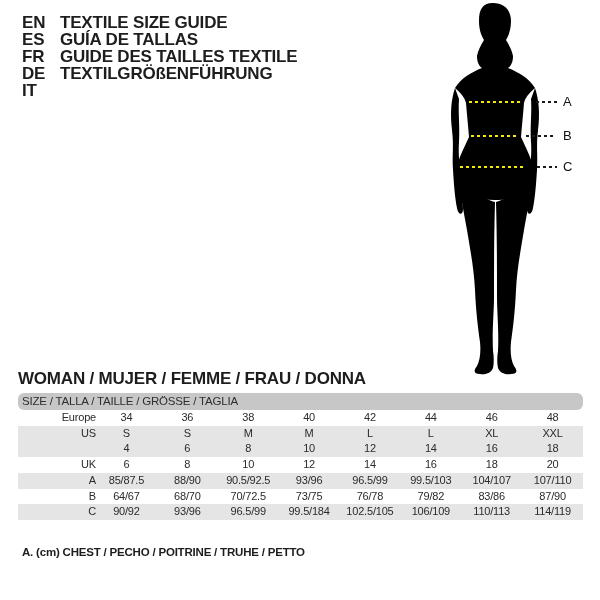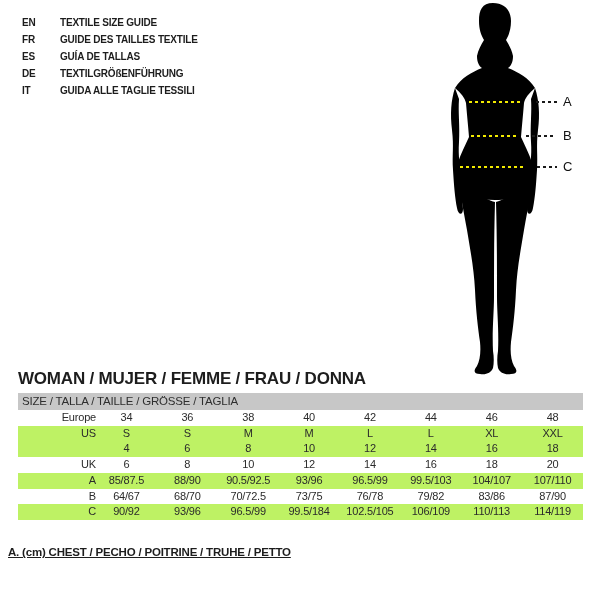--- a/index.html
+++ b/index.html
@@ -7,21 +7,21 @@
     position: relative;
     width: 600px; height: 600px;
     background: #ffffff;
     font-family: "Liberation Sans", sans-serif;
     color: #1d1d1d;
     overflow: hidden;
   }
 
   
   .lang-block { position: absolute; left: 22px; top: 14px; }
-  .lang-row { display: flex; line-height: 17px; font-size: 10px; font-weight: 700; letter-spacing: -0.2px; }
+  .lang-row { display: flex; line-height: 17px; font-size: 17px; font-weight: 700; letter-spacing: -0.2px; }
   .lang-code { width: 38px; flex: 0 0 38px; }
 
   
   .figure { position: absolute; left: 447px; top: 2px; width: 96px; height: 374px; }
   .figure svg { display: block; width: 96px; height: 374px; }
 
   
   .dash { position: absolute; height: 2px; }
   .dash.yellow { background: repeating-linear-gradient(90deg, #f2ea00 0 3px, transparent 3px 6px); }
   .dash.black  { background: repeating-linear-gradient(90deg, #1a1a1a 0 3px, transparent 3px 6px); }
@@ -42,55 +42,54 @@
   
   table.size-table {
     position: absolute; left: 18px; top: 393px; width: 565px;
     border-collapse: collapse; table-layout: fixed;
     font-size: 11px; color: #2b2b2b; letter-spacing: -0.2px;
   }
   .size-table col.c-lbl { width: 78px; }
   .size-table th.hdr {
     background: #c7c7c7; color: #2e2e2e;
     text-align: left; font-weight: 400; font-size: 11.5px;
-    height: 17px; padding: 0 0 0 4px; line-height: 17px;
+    height: 17px; padding: 0 0 0 4px; line-height: 17px; border-radius: 6px;
   }
   .size-table td { height: 15.7px; line-height: 15.7px; text-align: center; padding: 0; font-weight: 400; }
   .size-table td.lbl { text-align: right; padding-left: 4px; }
-  .size-table tr.shaded { background: #bef264; }
-
-  
-  .legend { position: absolute; left: 8px; top: 544px; text-decoration: underline; }
+  .size-table tr.shaded { background: #e5e5e5; }
+
+  
+  .legend { position: absolute; left: 22px; top: 544px; }
   .legend-line { font-size: 11.5px; font-weight: 700; line-height: 17px; letter-spacing: -0.2px; }
 </style>
 </head>
 <body>
 
 <div class="page">
 
   <div class="lang-block">
     <div class="lang-row">
       <span class="lang-code">EN</span>
       <span class="lang-label">TEXTILE SIZE GUIDE</span>
     </div>
     <div class="lang-row">
+      <span class="lang-code">ES</span>
+      <span class="lang-label">GUÍA DE TALLAS</span>
+    </div>
+    <div class="lang-row">
       <span class="lang-code">FR</span>
       <span class="lang-label">GUIDE DES TAILLES TEXTILE</span>
     </div>
     <div class="lang-row">
-      <span class="lang-code">ES</span>
-      <span class="lang-label">GUÍA DE TALLAS</span>
-    </div>
-    <div class="lang-row">
       <span class="lang-code">DE</span>
       <span class="lang-label">TEXTILGRÖßENFÜHRUNG</span>
     </div>
     <div class="lang-row">
       <span class="lang-code">IT</span>
-      <span class="lang-label">GUIDA ALLE TAGLIE TESSILI</span>
     </div>
   </div>
 
   <div class="figure">
     <svg viewBox="0 0 96 374" xmlns="http://www.w3.org/2000/svg">
       <g fill="#000000">
 
         <path d="M46,1 C57,1 64,8 64,19 C64,27 62,33 59,38 C62,43 65,48 66,54 C66,60 64,64 61,66
                  C71,70 82,76 88,86 C82,91 78,96 77,101 C76,113 75,123 74,135
                  C79,146 84,155 86,165 C86,178 81,189 73,194 C65,197 56,198 48,198

